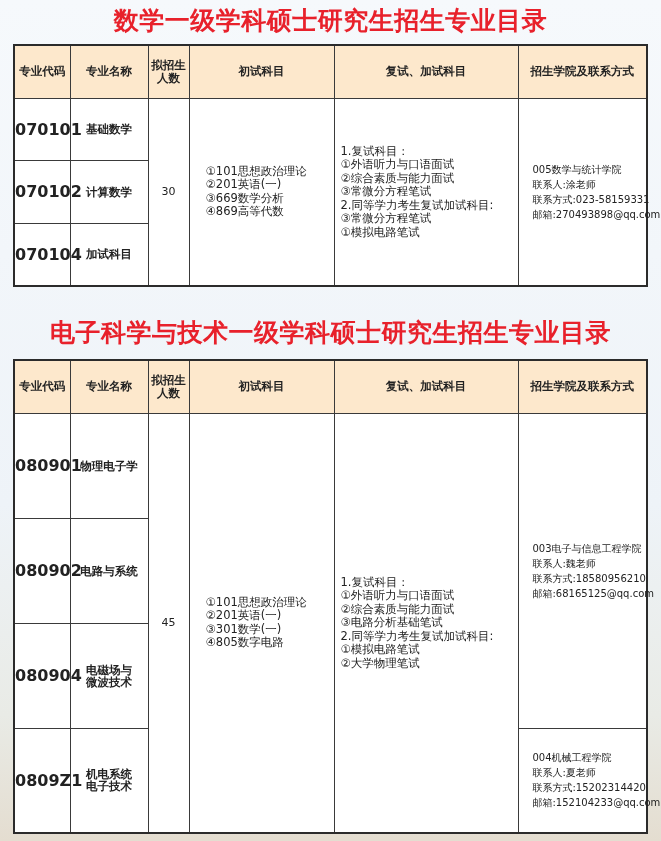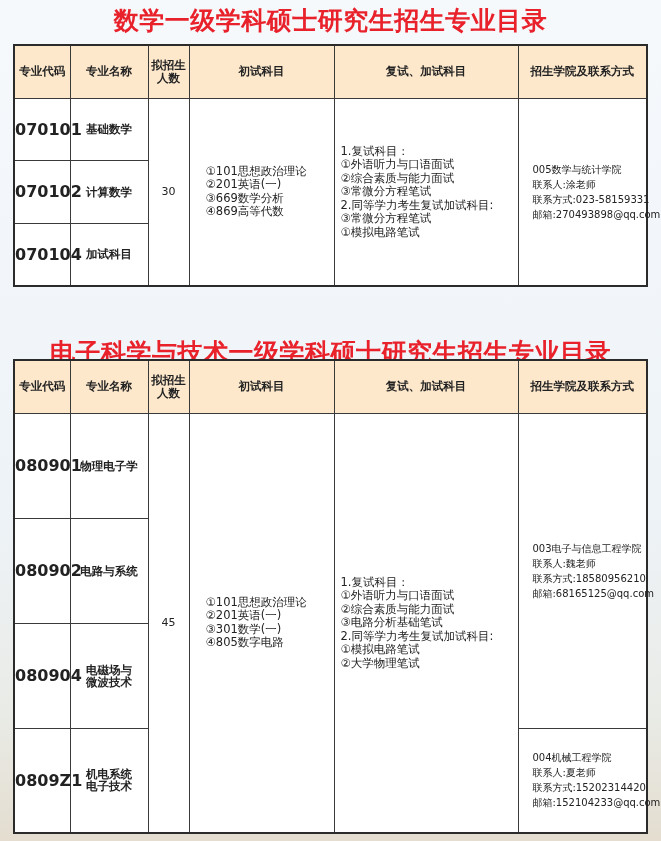--- a/index.html
+++ b/index.html
@@ -8,21 +8,21 @@
     background: linear-gradient(180deg, #f6f9fc 0%, #eef3f8 60%, #e9ebe6 85%, #e4ddd0 100%);
     font-family: "DejaVu Sans", "Liberation Sans", sans-serif;
     position: relative;
   }
   .title {
     position: absolute; left: 0; width: 661px; text-align: center;
     color: #e8212b; font-weight: bold; font-size: 25px; letter-spacing: 0.5px;
     font-family: "DejaVu Sans", sans-serif;
   }
   #title1 { top: 4px; }
-  #title2 { top: 336px; }
+  #title2 { top: 316px; }
   table.cat {
     position: absolute; left: 13px; width: 633px;
     border-collapse: collapse; table-layout: fixed; background: #ffffff;
     border: 2px solid #2b2b2b;
   }
   #table1 { top: 44px; }
   #table2 { top: 359px; }
   table.cat th, table.cat td {
     border: 1.5px solid #3a3a3a; vertical-align: middle;
   }

